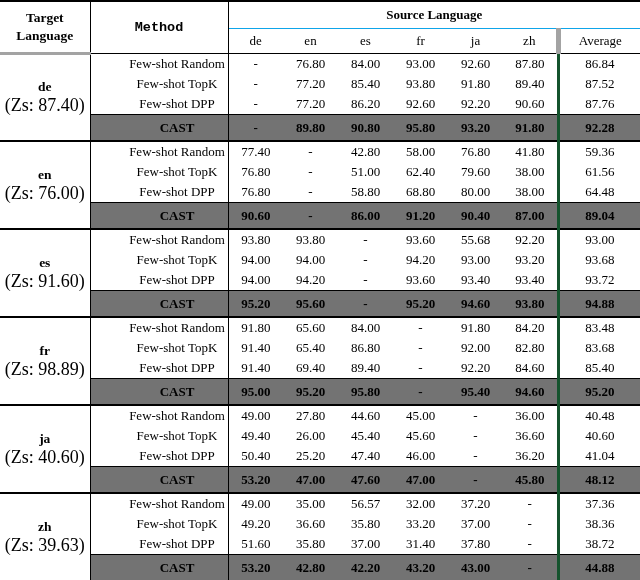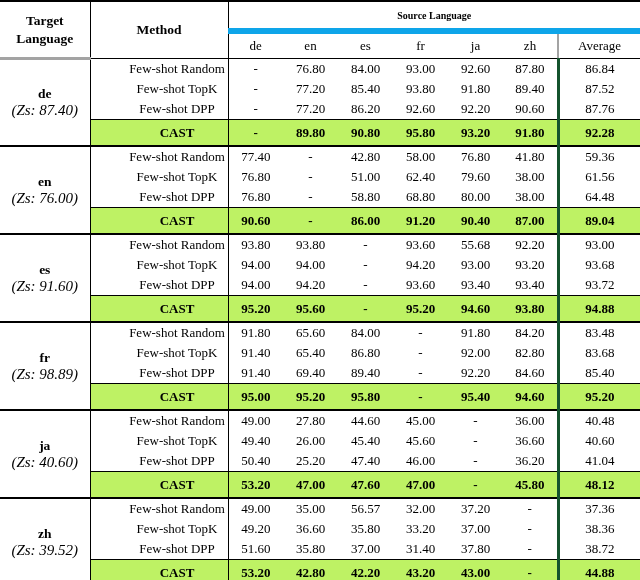--- a/index.html
+++ b/index.html
@@ -38,50 +38,51 @@
   .target-h {
     border-right: 1px solid #000;
     border-bottom: 3px solid #a3a3a3;
     font-size: 13.5px;
     line-height: 1.3;
   }
   .method-h {
     border-right: 1px solid #000;
     border-bottom: 1px solid #000;
     font-size: 13.5px;
+    font-family: Liberation Mono, monospace;
   }
   .source-h {
-    border-bottom: 6px solid #0ea5e9;
-    font-size: 10px;
+    border-bottom: 1px solid #0ea5e9;
+    font-size: 13px;
     height: 26px;
   }
   .header2 .col-h {
     border-bottom: 1px solid #000;
     font-weight: normal;
     height: 24px;
   }
-  .col-h.avg { border-left: 2px solid #a3a3a3; }
+  .col-h.avg { border-left: 5px solid #a3a3a3; }
 
   td.target {
     border-right: 1px solid #000;
     border-bottom: 2px solid #000;
     background: #fff;
   }
   .tname { font-weight: bold; font-size: 13.5px; }
-  .tzs   { font-size: 15px; font-style: italic; }
+  .tzs   { font-size: 18px; }
 
   td.method {
     border-right: 1px solid #000;
     height: 20px;
     padding-left: 36px;
   }
   td.val.avg { border-left: 3px solid #14532d; }
 
   tr.cast td {
-    background: #bef264;
+    background: #737373;
     border-top: 1px solid #000;
     border-bottom: 2px solid #000;
     font-weight: bold;
     height: 25px;
     margin-top: 23px;
   }
 </style>
 </head>
 <body>
 
@@ -333,21 +334,21 @@
         <td class="val">47.00</td>
         <td class="val">47.60</td>
         <td class="val">47.00</td>
         <td class="val">-</td>
         <td class="val">45.80</td>
         <td class="val avg">48.12</td>
       </tr>
       <tr>
         <td rowspan="4" class="target">
           <div class="tname">zh</div>
-          <div class="tzs">(Zs: 39.52)</div>
+          <div class="tzs">(Zs: 39.63)</div>
         </td>
         <td class="method">Few-shot Random</td>
         <td class="val">49.00</td>
         <td class="val">35.00</td>
         <td class="val">56.57</td>
         <td class="val">32.00</td>
         <td class="val">37.20</td>
         <td class="val">-</td>
         <td class="val avg">37.36</td>
       </tr>

